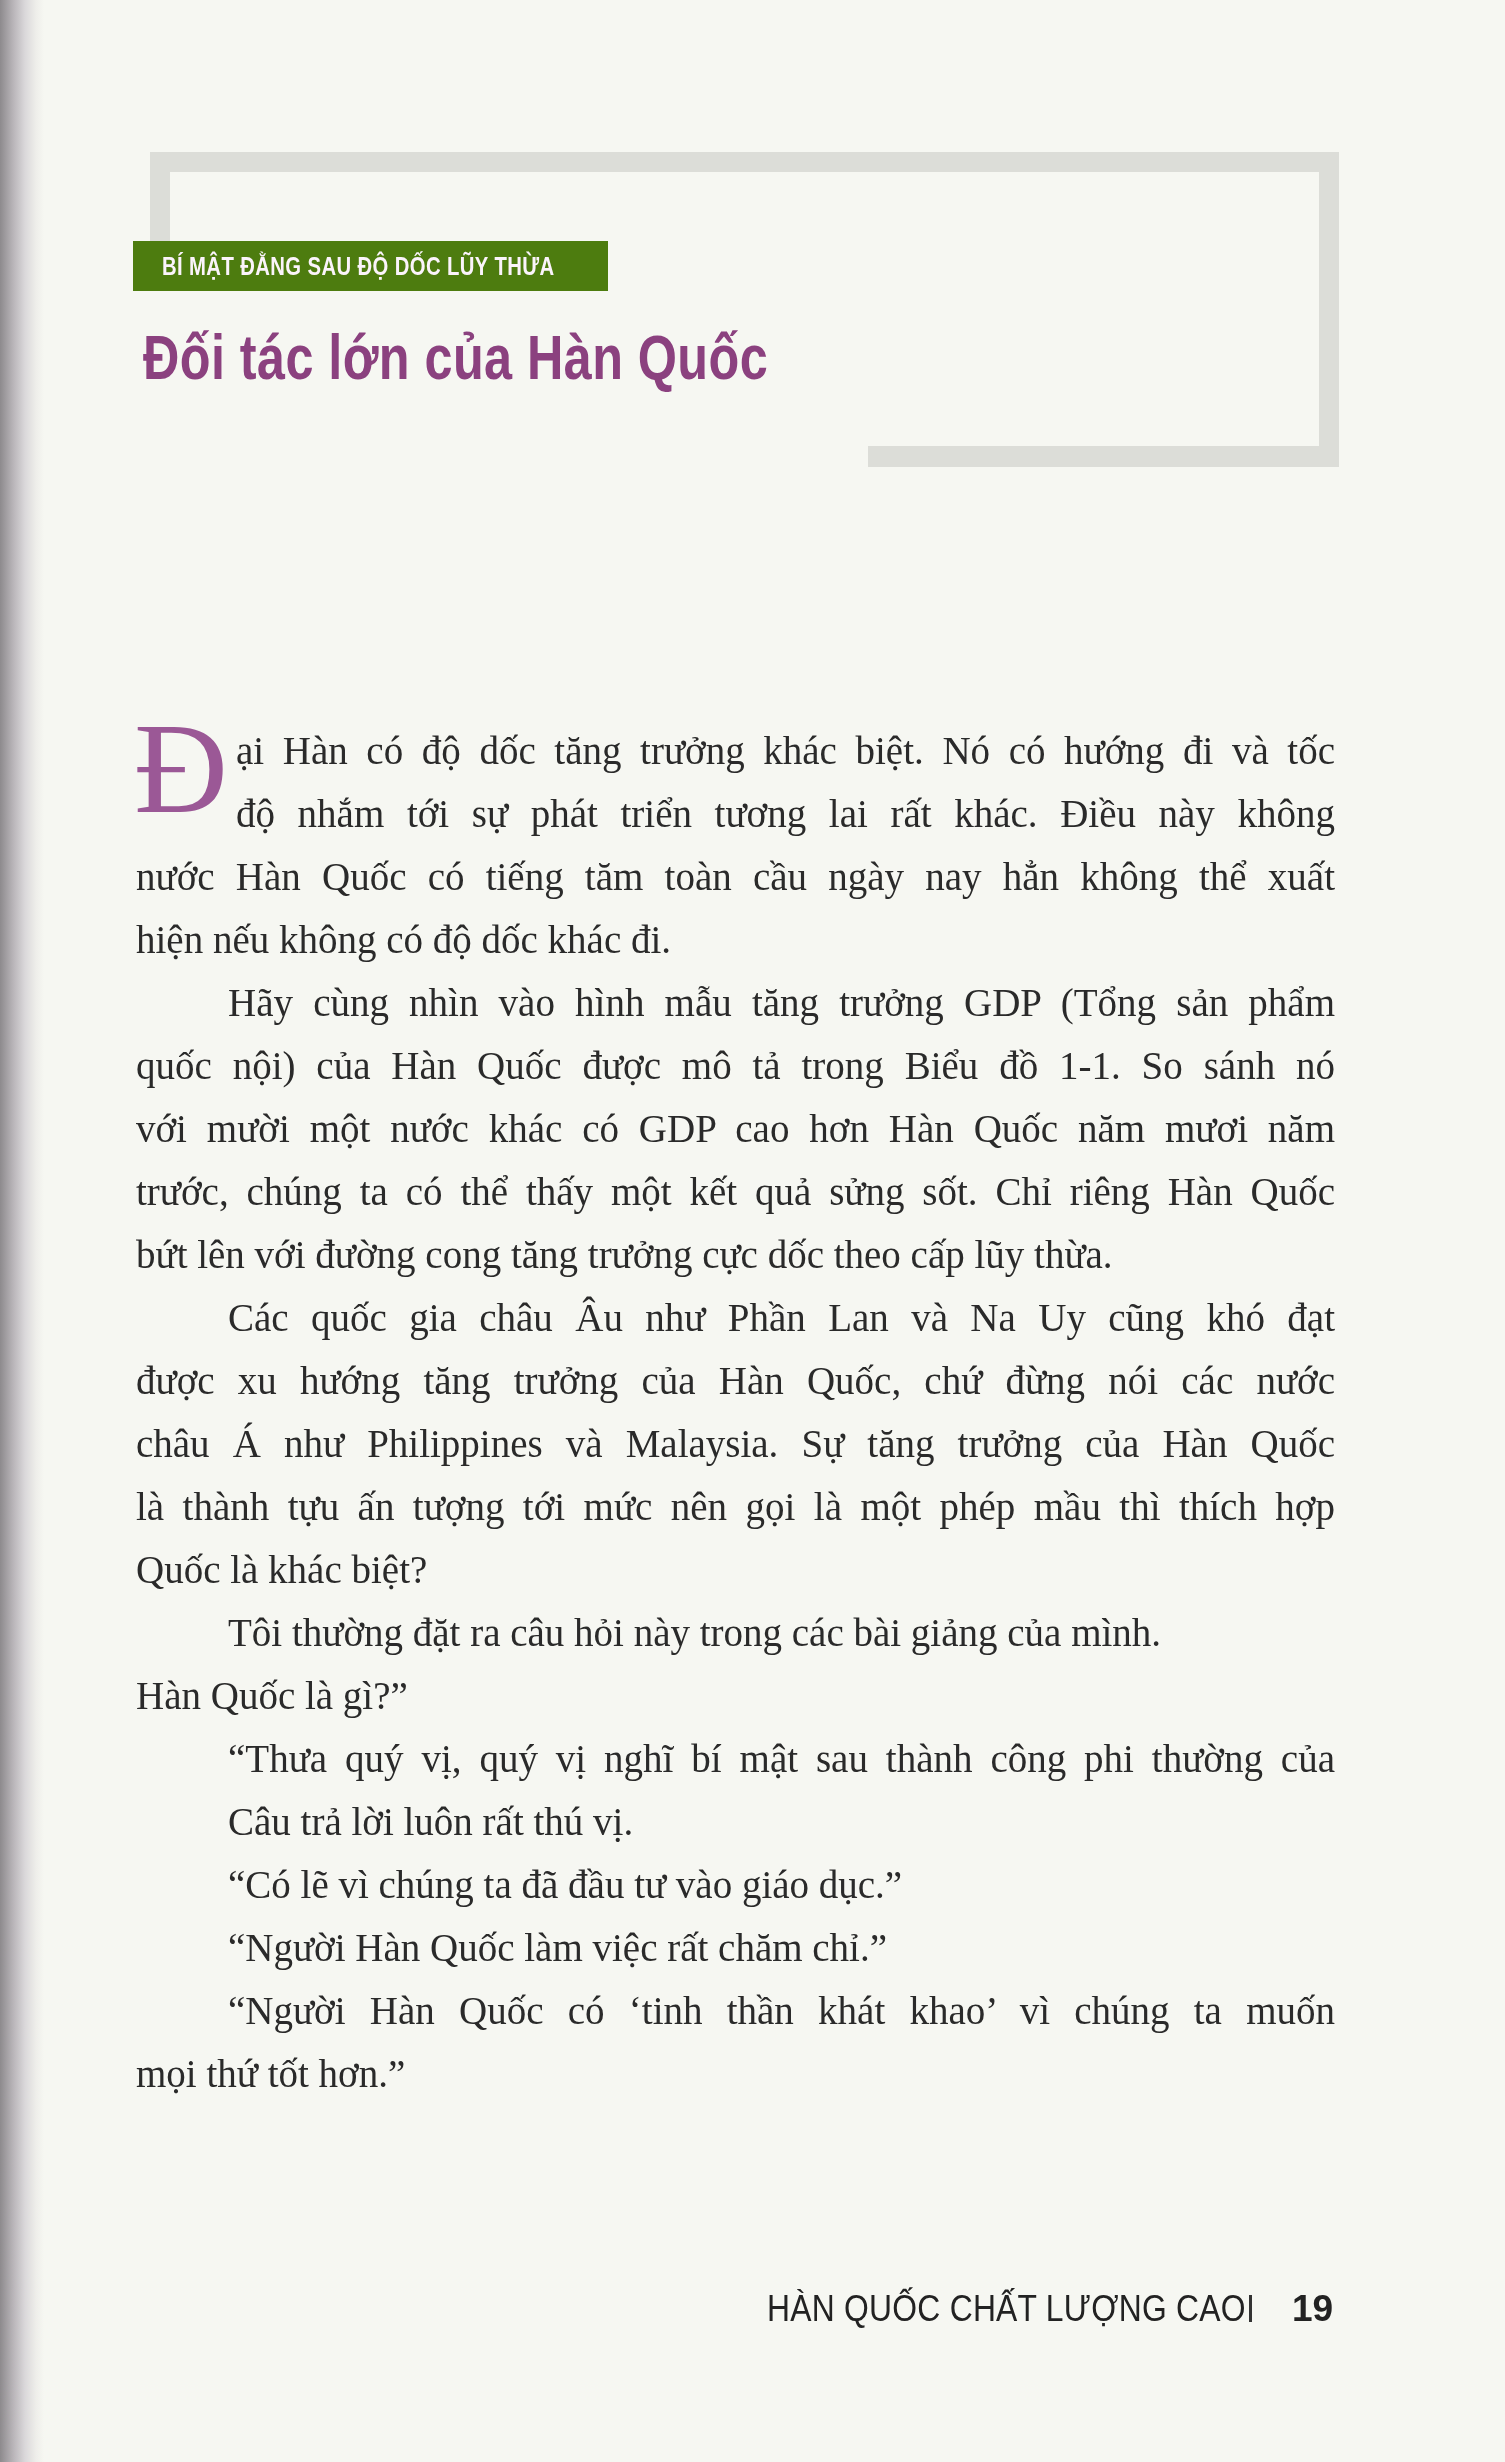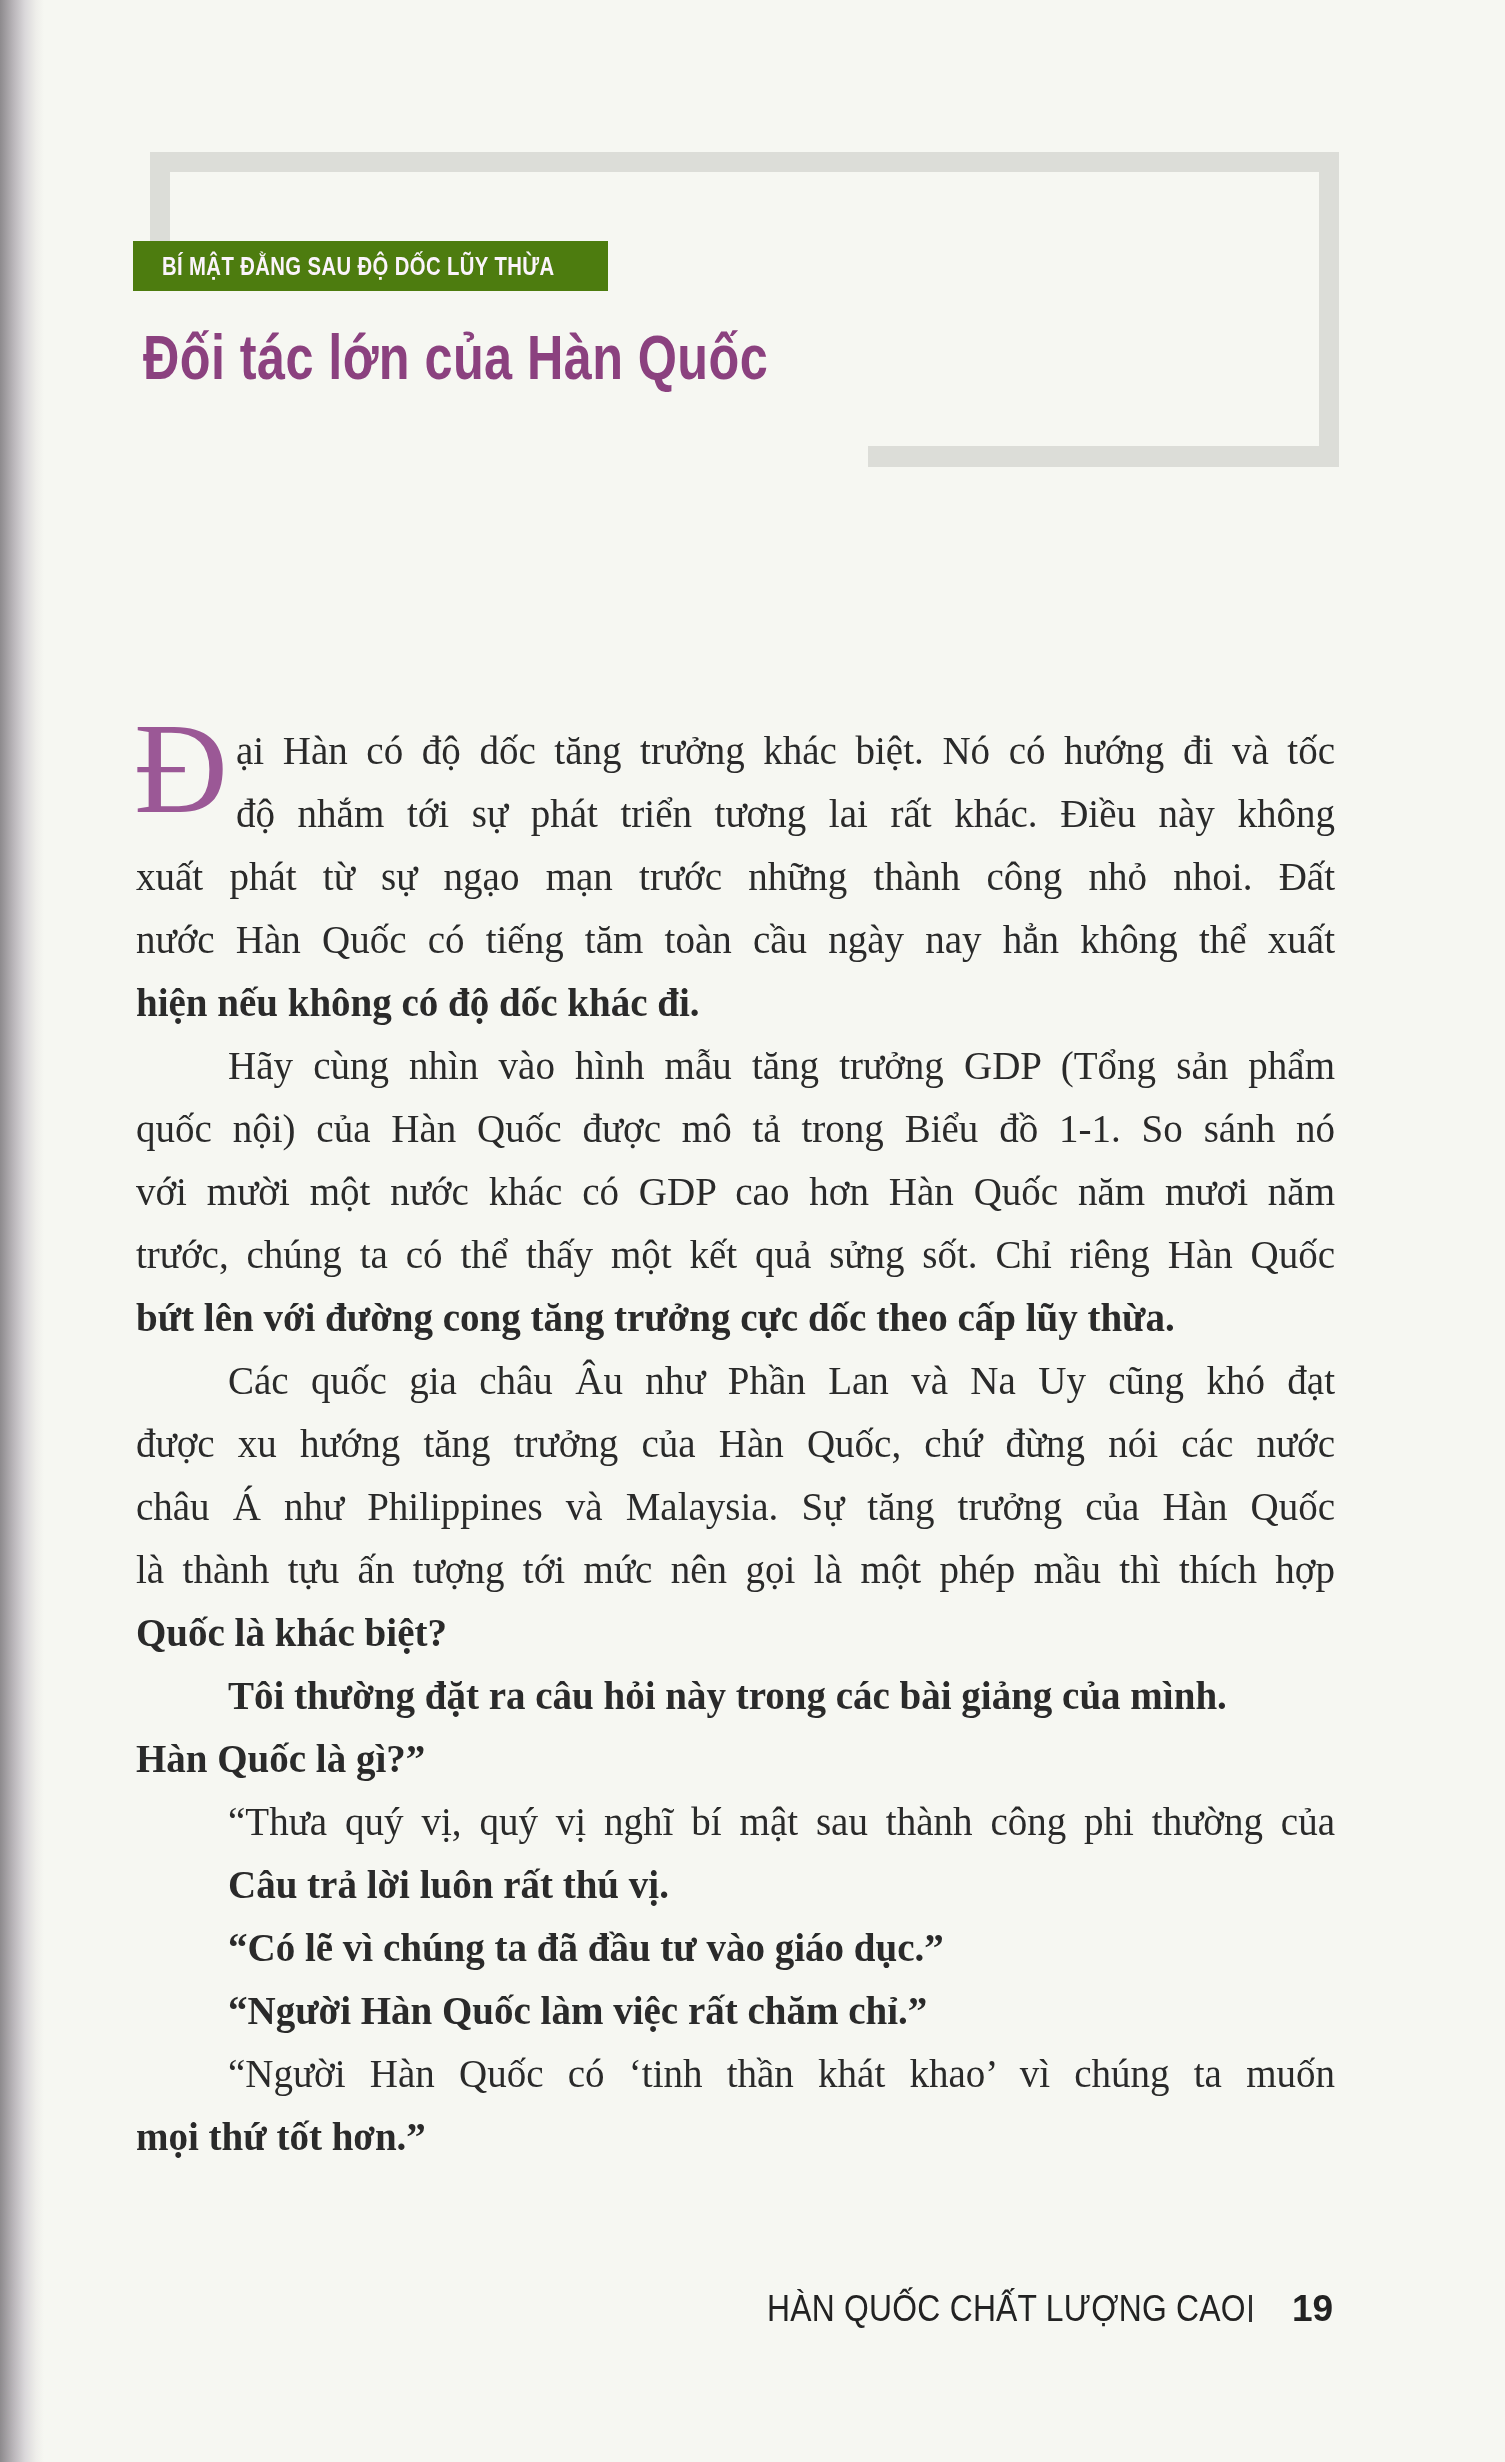--- a/index.html
+++ b/index.html
@@ -40,21 +40,21 @@
     font-family:"Liberation Sans","DejaVu Sans",sans-serif;
     font-weight:bold; font-size:63px; color:#8b417f; line-height:86px;
     transform:scaleX(0.8); transform-origin:left center; white-space:nowrap;
     letter-spacing:0.5px;
   }
   .body-text {
     position:absolute; left:136px; top:719px; width:1199px;
     font-size:39px; line-height:63px;
   }
   .line { display:block; white-space:nowrap; text-align:justify; text-align-last:justify; height:63px; overflow:visible; }
-  .line.last { text-align-last:left;font-weight:bold; }
+  .line.last { text-align-last:left; }
   .line.indent { padding-left:92px; }
   .line.capped { padding-left:100px; }
   .dropcap {
     position:absolute; left:134px; top:703px;
     font-family:"Liberation Serif","DejaVu Serif",serif;
     font-size:130px; line-height:130px; color:#9b5896;
   }
   .footer {
     position:absolute; left:767px; top:2285px; width:572px; height:48px;
     font-family:"Liberation Sans","DejaVu Sans",sans-serif;
@@ -79,21 +79,20 @@
 </div>
 
 <div class="title">Đối tác lớn của Hàn Quốc</div>
 
 <div class="dropcap">Đ</div>
 
 <div class="body-text">
 
   <span class="line capped">ại Hàn có độ dốc tăng trưởng khác biệt. Nó có hướng đi và tốc</span>
   <span class="line capped">độ nhắm tới sự phát triển tương lai rất khác. Điều này không</span>
-  <span class="line">xuất phát từ sự ngạo mạn trước những thành công nhỏ nhoi. Đất</span>
   <span class="line">nước Hàn Quốc có tiếng tăm toàn cầu ngày nay hẳn không thể xuất</span>
   <span class="line last">hiện nếu không có độ dốc khác đi.</span>
 
   <span class="line indent">Hãy cùng nhìn vào hình mẫu tăng trưởng GDP (Tổng sản phẩm</span>
   <span class="line">quốc nội) của Hàn Quốc được mô tả trong Biểu đồ 1-1. So sánh nó</span>
   <span class="line">với mười một nước khác có GDP cao hơn Hàn Quốc năm mươi năm</span>
   <span class="line">trước, chúng ta có thể thấy một kết quả sửng sốt. Chỉ riêng Hàn Quốc</span>
   <span class="line last">bứt lên với đường cong tăng trưởng cực dốc theo cấp lũy thừa.</span>
 
   <span class="line indent">Các quốc gia châu Âu như Phần Lan và Na Uy cũng khó đạt</span>

